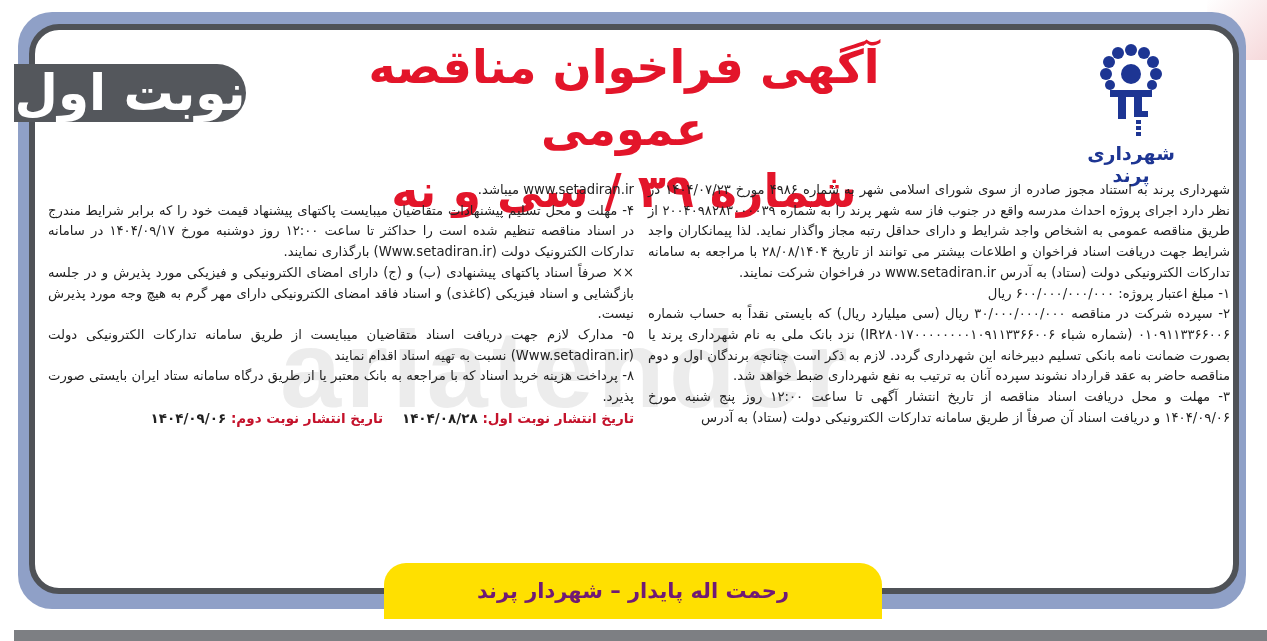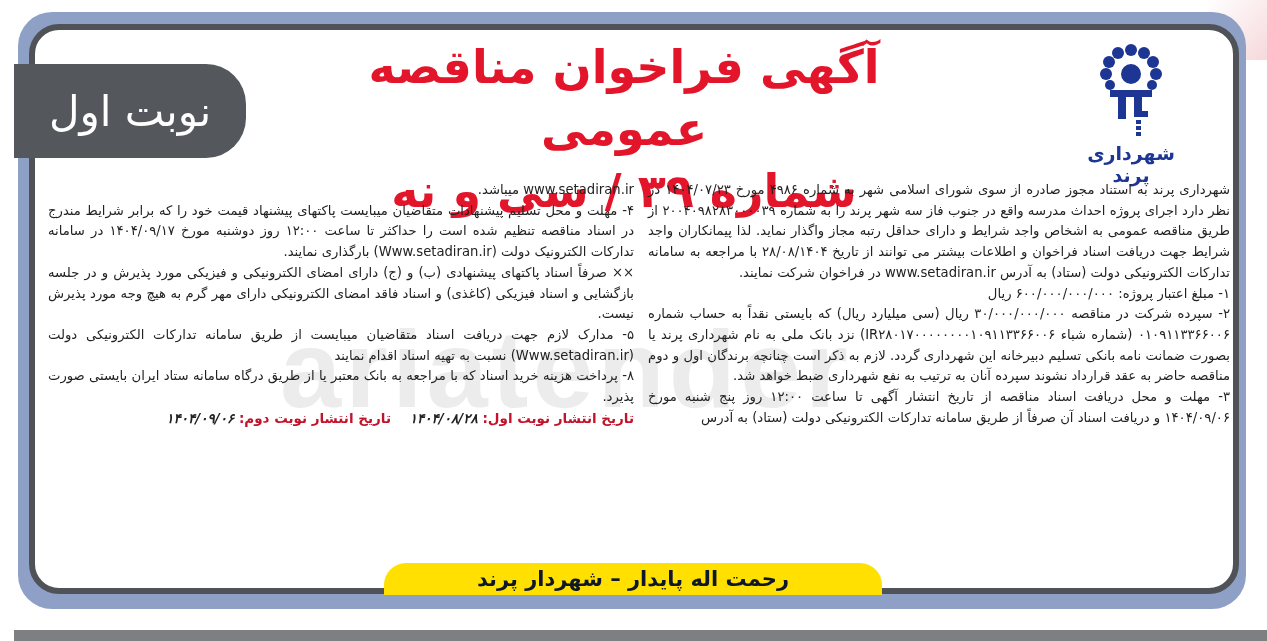--- a/index.html
+++ b/index.html
@@ -13,24 +13,24 @@
   }
   .back-frame {
     position: absolute; left: 18px; top: 12px; width: 1228px; height: 597px;
     background: #8fa0c7; border-radius: 34px;
   }
   .front-frame {
     position: absolute; left: 29px; top: 24px; width: 1210px; height: 570px;
     background: #ffffff; border: 6px solid #4f5257; border-radius: 30px; box-sizing: border-box;
   }
   .badge {
-    position: absolute; left: 14px; top: 64px; width: 232px; height: 94px;
+    position: absolute; left: 14px; top: 64px; width: 232px; height: 58px;
     background: #54575c; border-radius: 0 40px 40px 0; color: #fff;
     display: flex; align-items: center; justify-content: center;
-    font-family: "DejaVu Sans", sans-serif; font-weight: normal; font-size: 42px; direction: rtl;
+    font-family: "DejaVu Sans", sans-serif; font-weight: bold; font-size: 50px; direction: rtl;
   }
   .title {
     position: absolute; left: 304px; top: 36px; width: 640px; text-align: center;
     color: #e3152a; font-weight: bold; direction: rtl; line-height: 62px;
     font-family: "DejaVu Sans", sans-serif;
   }
   .title .l1 { font-size: 46px; display: block; }
   .title .l2 { font-size: 46px; display: block; }
   .logo {
     position: absolute; left: 1066px; top: 40px; width: 130px; height: 130px; text-align: center;
@@ -43,26 +43,26 @@
   .col {
     position: absolute; direction: rtl; text-align: justify; color: #222;
     font-family: "DejaVu Sans", sans-serif; font-size: 13.2px; line-height: 20.7px;
   }
   .col p { margin: 0; }
   .col-right { left: 648px; top: 180px; width: 582px; }
   .col-left { left: 48px; top: 180px; width: 586px; }
   .pub-dates {
     color: #c4122b; font-weight: bold; font-size: 13.5px; margin-top: 2px;
   }
-  .pub-dates .val { color: #222; font-style: italic; }
+  .pub-dates .val { color: #222; }
   .signature {
-    position: absolute; left: 384px; top: 563px; width: 498px; height: 32px;
+    position: absolute; left: 384px; top: 563px; width: 498px; height: 56px;
     background: #ffe000; border-radius: 22px 22px 0 0;
     display: flex; align-items: center; justify-content: center; direction: rtl;
-    font-weight: bold; font-size: 21px; color: #0f172a; font-family: "DejaVu Sans", sans-serif;
+    font-weight: bold; font-size: 21px; color: #701a75; font-family: "DejaVu Sans", sans-serif;
   }
   .bottom-bar {
     position: absolute; left: 14px; top: 630px; width: 1253px; height: 11px; background: #7d7f83;
   }
   .wm-text {
     position: absolute; left: 280px; top: 305px; font-size: 110px; font-weight: bold;
     color: rgba(150,150,150,0.18); font-family: "Liberation Sans", sans-serif; letter-spacing: 4px;
     pointer-events: none;
   }
 </style>

